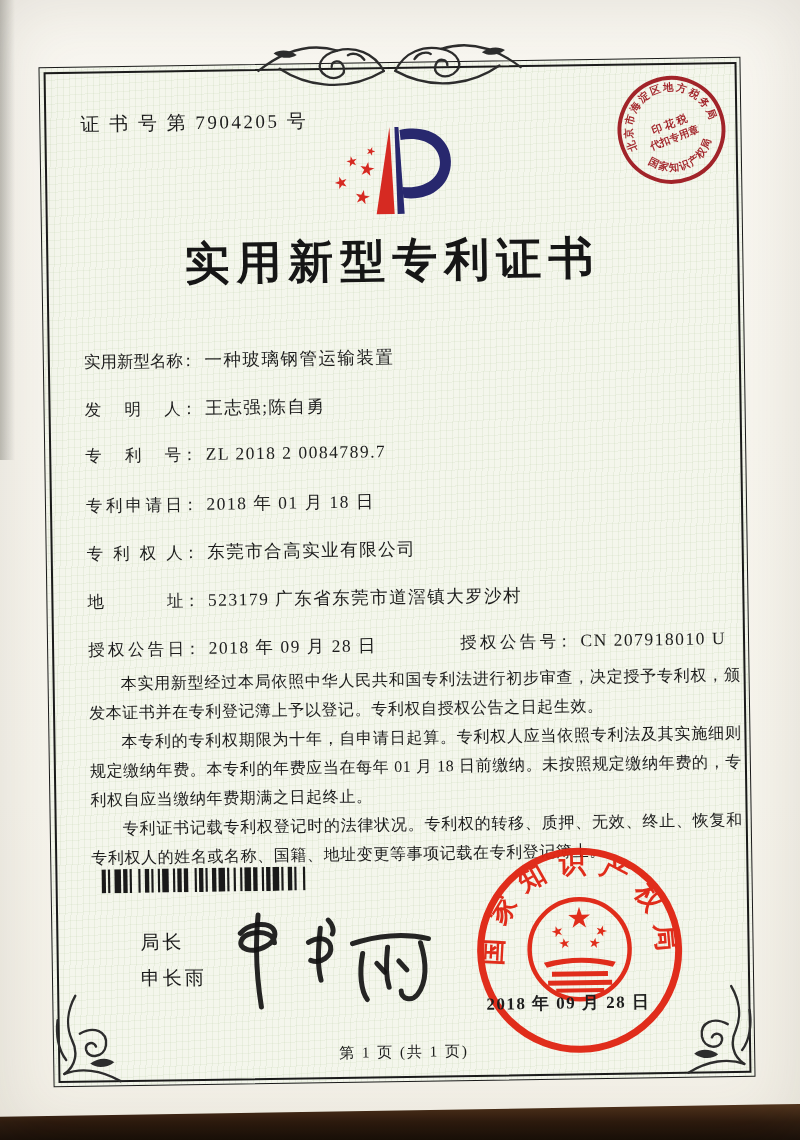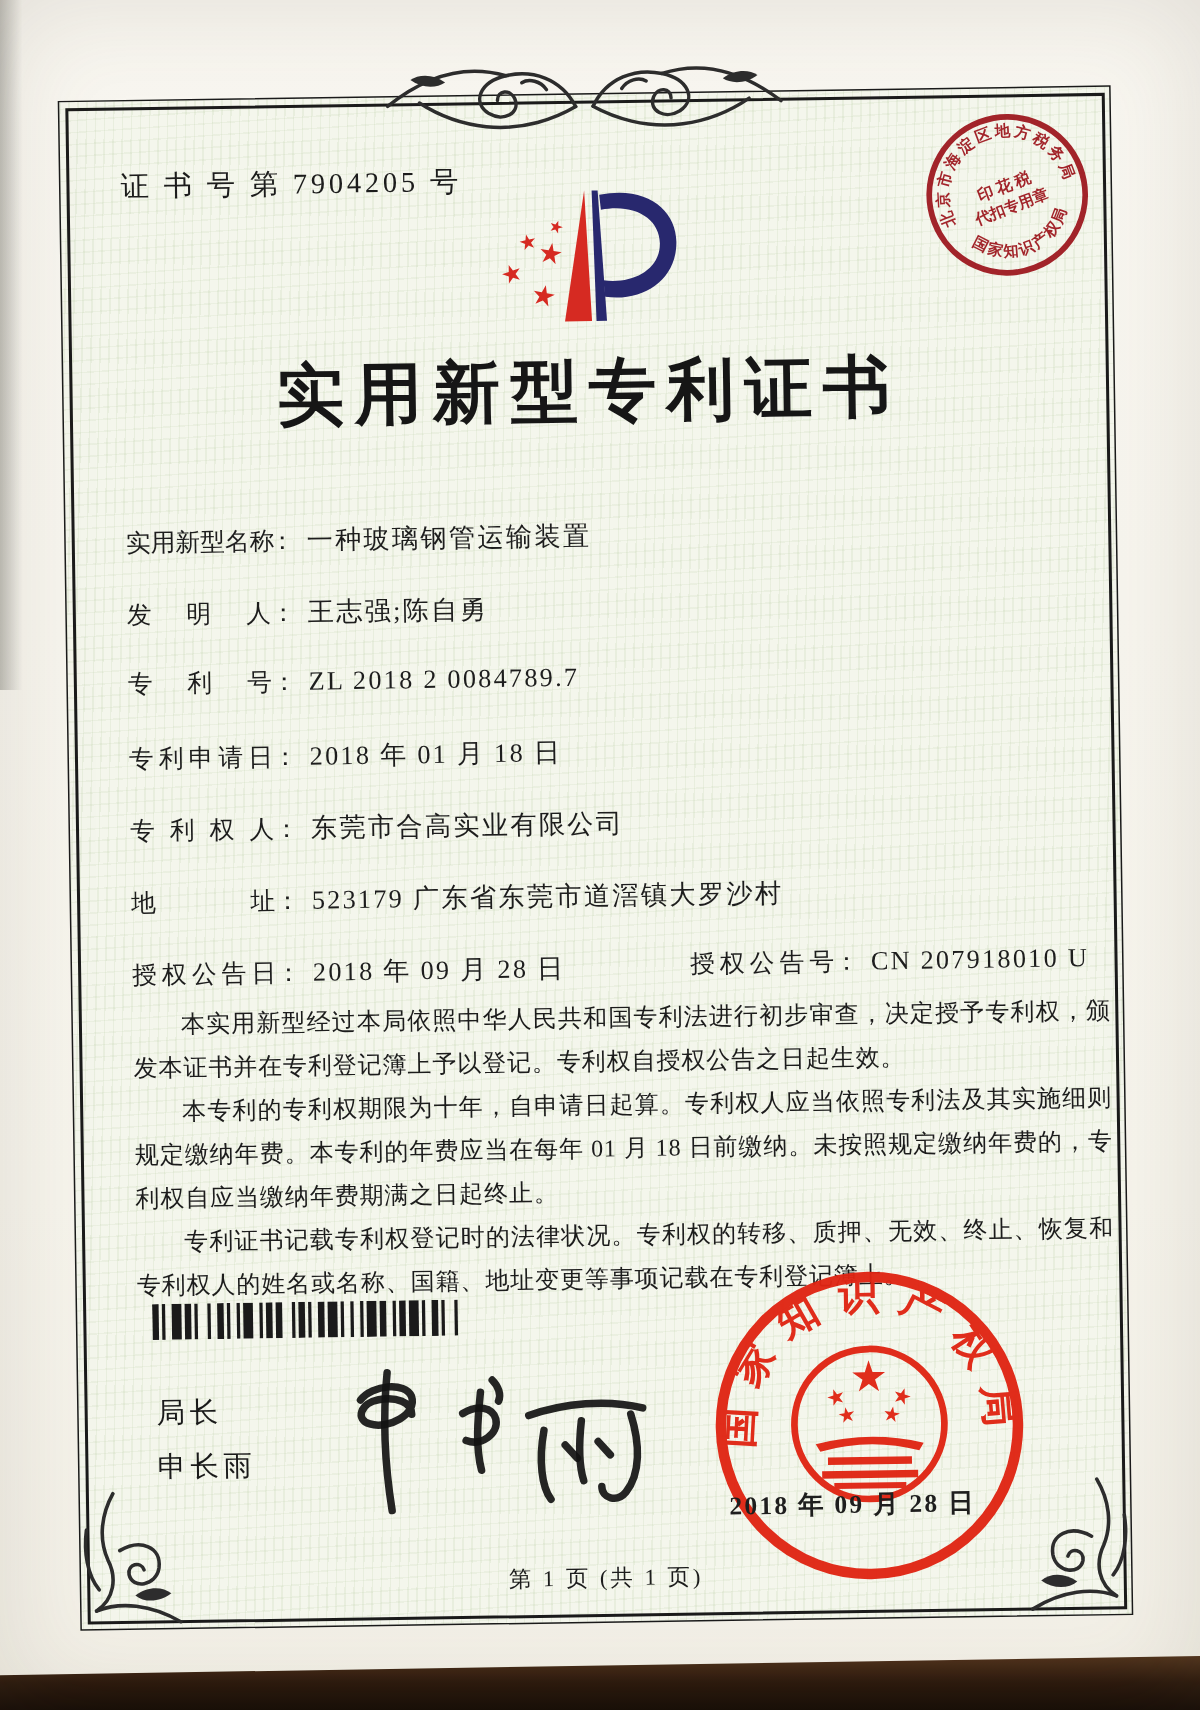--- a/index.html
+++ b/index.html
@@ -75,21 +75,21 @@
   .f-colon{margin-right:8px;}
   .f-value{font-size:17.5px;letter-spacing:1.5px;}
   .pair2{position:absolute;left:372px;top:0;}
   
   .paras{position:absolute;left:40px;top:602px;width:652px;
     font-size:16px;line-height:29px;color:#1c1c1c;text-align:justify;letter-spacing:.6px;}
   .paras p{margin:0;text-indent:2em;}
   
   .barcode{position:absolute;left:50px;top:802px;width:208px;height:24px;}
   .signer{position:absolute;left:52px;top:858px;font-size:19px;letter-spacing:3px;line-height:36px;color:#1a1a1a;}
-  .signer div{white-space:nowrap;}
+  .signer div{white-space:nowrap;margin-left:36px;}
   .signature{position:absolute;left:172px;top:842px;width:238px;height:106px;}
   .signature path{stroke:#121212;stroke-width:5;fill:none;stroke-linecap:round;stroke-linejoin:round;opacity:.92;}
   .gov-seal{position:absolute;left:415px;top:786px;width:215px;height:215px;opacity:.96;}
   .page-footer{
     position:absolute;left:0;right:0;top:980px;text-align:center;
     font-size:15px;letter-spacing:2px;color:#1c1c1c;
   }
 </style>
 </head>
 <body>

